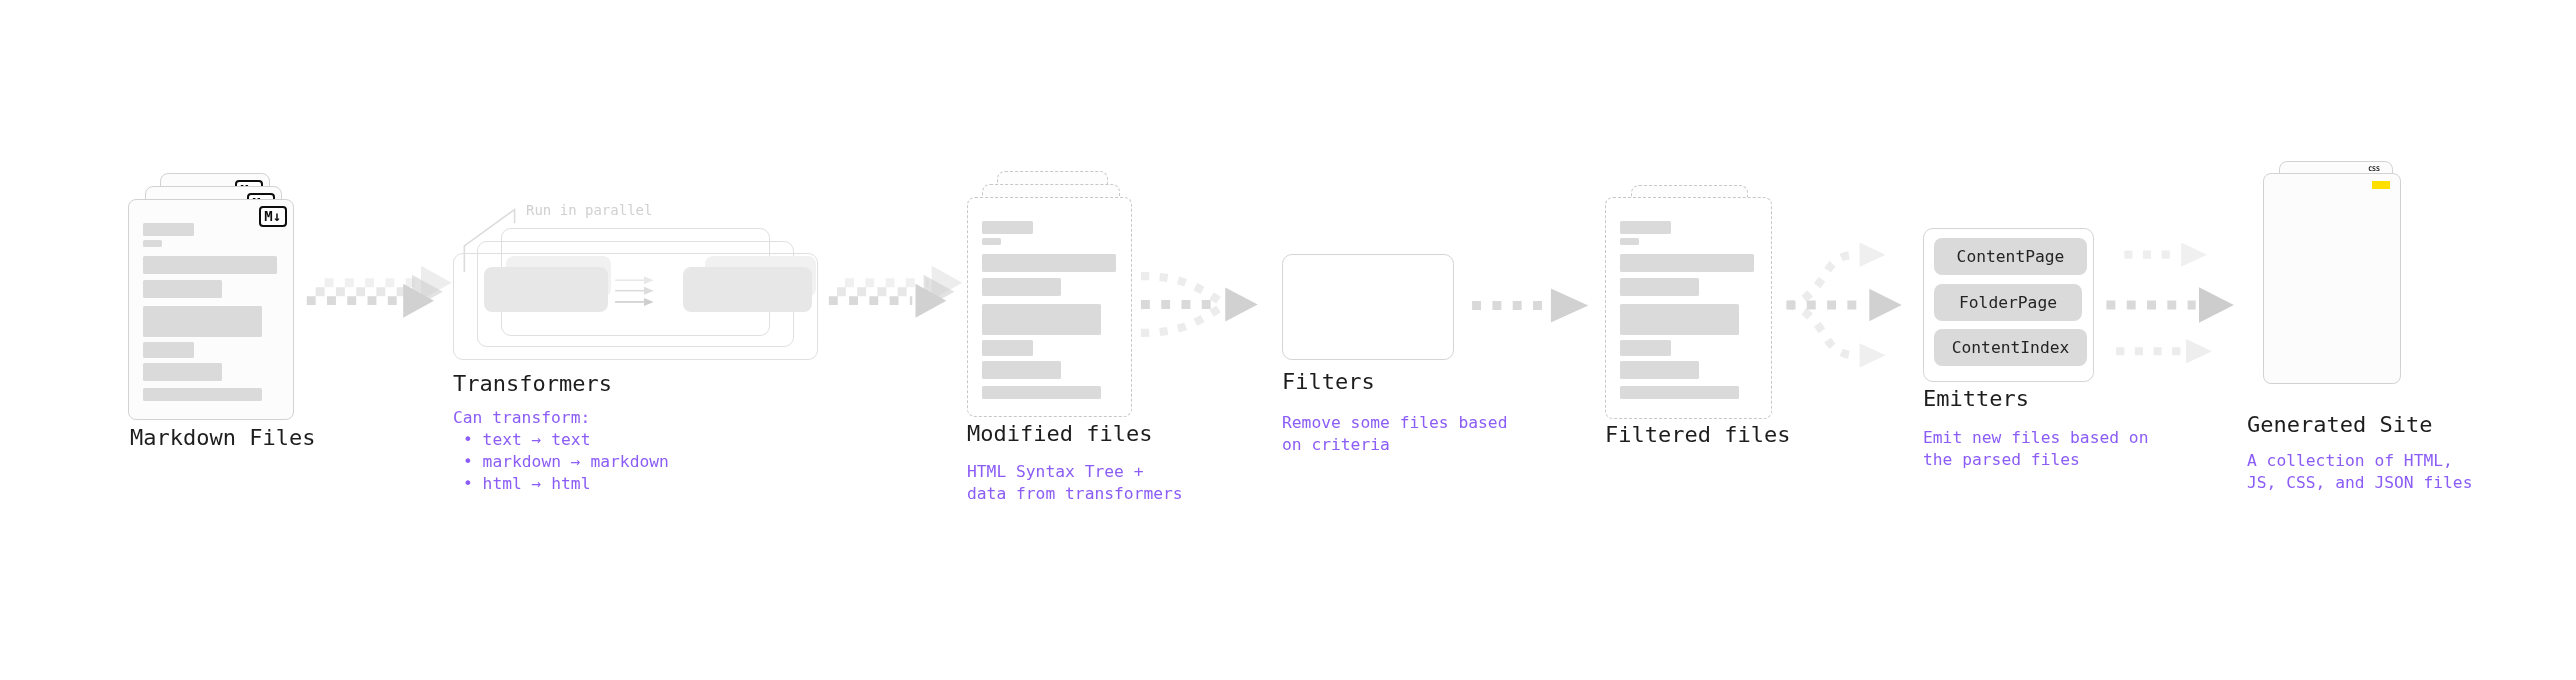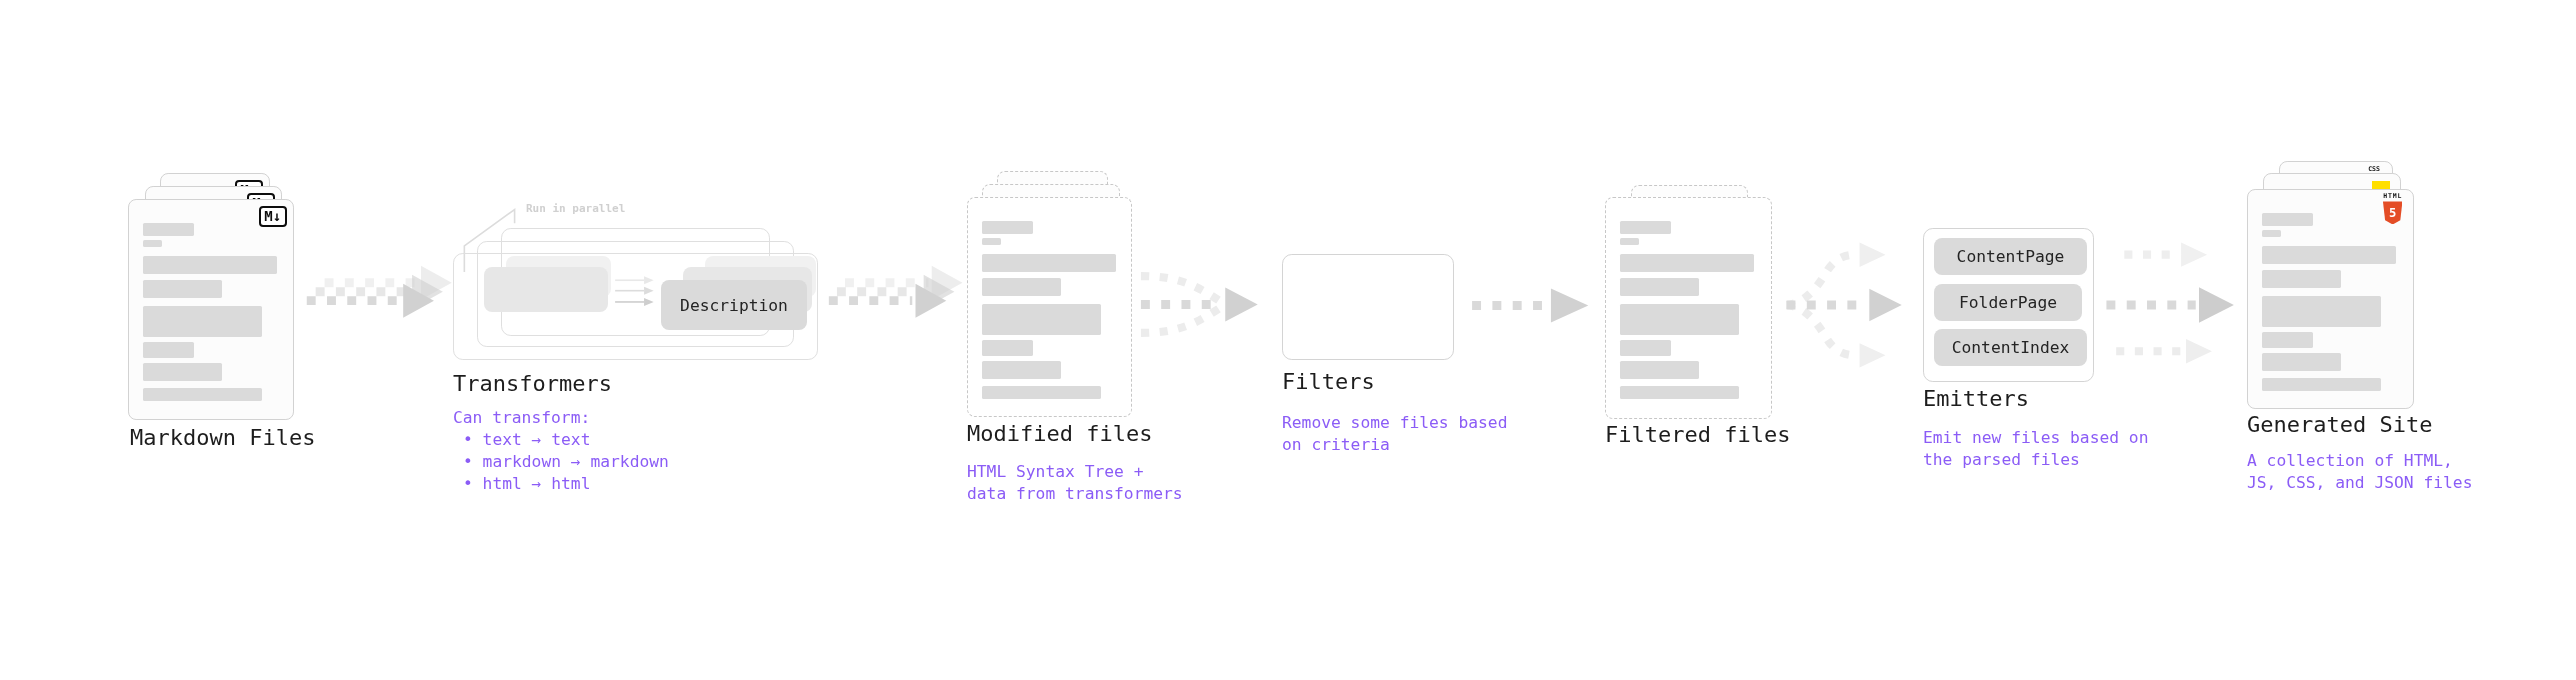--- a/index.html
+++ b/index.html
@@ -27,21 +27,21 @@
   .frame{position:absolute;border:1.6px solid #dfdfdf;border-radius:9.8px;box-sizing:border-box;background:transparent;}
   .frame.solidbg{background:#ffffff;border-color:#d4d4d4;}
   
   .pill{position:absolute;background:#dadada;border-radius:8.1px;display:flex;align-items:center;justify-content:center;
     font-size:16.3px;color:#242424;box-sizing:border-box;white-space:nowrap;}
   .pill.ghost1{background:#e7e7e7;}
   .pill.ghost2{background:#f1f1f1;}
   
   .heading{position:absolute;font-size:22px;font-weight:500;color:#1d1d1d;white-space:nowrap;line-height:1;}
   .subtitle{position:absolute;font-size:16.3px;color:#8b5cf6;white-space:nowrap;line-height:1;}
-  .annotation{position:absolute;font-size:11px;color:#d0d0d0;white-space:nowrap;line-height:1;font-weight:bold;}
+  .annotation{position:absolute;font-size:14px;color:#d0d0d0;white-space:nowrap;line-height:1;}
   svg.arrow{position:absolute;overflow:visible;}
   
   .badge-css{position:absolute;right:9.8px;top:4.1px;width:16.3px;text-align:center;}
   .badge-css .t{font-size:6.5px;font-weight:700;color:#111;line-height:6.5px;letter-spacing:0;}
   .badge-css .u{height:3.3px;background:#2e6be6;margin-top:0.8px;border-radius:0.8px;}
   .badge-js{position:absolute;right:9.8px;top:7.3px;width:18.7px;height:7.3px;background:#ffdf00;}
   .badge-html5{position:absolute;right:9.8px;top:3.3px;width:21px;text-align:center;}
   .badge-html5 .t{font-size:6.5px;font-weight:700;color:#111;line-height:7.3px;letter-spacing:0.8px;}
   .badge-html5 .shield{width:19.5px;height:23px;margin:0.8px auto 0;background:#e44d26;
     clip-path:polygon(0 0,100% 0,89% 82%,50% 100%,11% 82%);
@@ -95,21 +95,20 @@
 
   <div class="frame" style="left:501px;top:228px;width:269px;height:108px"></div>
   <div class="frame" style="left:477px;top:241px;width:317px;height:106px"></div>
   <div class="frame" style="left:453px;top:253px;width:365px;height:107px"></div>
 
   <div class="pill ghost2" style="left:506px;top:256px;width:105px;height:41px"></div>
   <div class="pill ghost1" style="left:484px;top:267px;width:124px;height:45px"></div>
 
   <div class="pill ghost2" style="left:705px;top:256px;width:111px;height:41px"></div>
   <div class="pill ghost1" style="left:683px;top:267px;width:129px;height:45px"></div>
-  <div class="pill" style="left:661px;top:280px;width:146px;height:50px">Description</div>
 
   <svg class="arrow" style="left:613px;top:273px" width="46" height="37" viewBox="0 0 56 46">
     <g opacity="0.45">
         <line x1="2" y1="9" x2="38" y2="9" stroke="#cecece" stroke-width="2"></line>
         <polygon points="38,4 38,14 50,9" fill="#cecece"></polygon>
       </g>
     <g opacity="0.7">
         <line x1="2" y1="22" x2="38" y2="22" stroke="#cecece" stroke-width="2"></line>
         <polygon points="38,17 38,27 50,22" fill="#cecece"></polygon>
       </g>
@@ -218,36 +217,18 @@
 
   <div class="file-card" style="left:2279px;top:161px;width:114px;height:203px">
     <div class="badge-css">
       <div class="t">CSS</div>
       <div class="u"></div>
     </div>
   </div>
   <div class="file-card" style="left:2263px;top:173px;width:138px;height:211px">
     <div class="badge-js"></div>
   </div>
-  <div class="file-card" style="left:2247px;top:189px;width:167px;height:220px">
-    <div class="badge-html5">
-      <div class="t">HTML</div>
-      <div class="shield">
-          <span>5</span>
-        </div>
-    </div>
-    <div class="bars">
-      <div class="bar"></div>
-        <div class="bar"></div>
-        <div class="bar"></div>
-        <div class="bar"></div>
-      <div class="bar"></div>
-        <div class="bar"></div>
-        <div class="bar"></div>
-        <div class="bar"></div>
-    </div>
-  </div>
   <div class="heading" style="left:2247px;top:414px">Generated Site</div>
   <div class="subtitle" style="left:2247px;top:453px">A collection of HTML,</div>
   <div class="subtitle" style="left:2247px;top:475px">JS, CSS, and JSON files</div>
 
 </div>
 
 
 </body></html>

